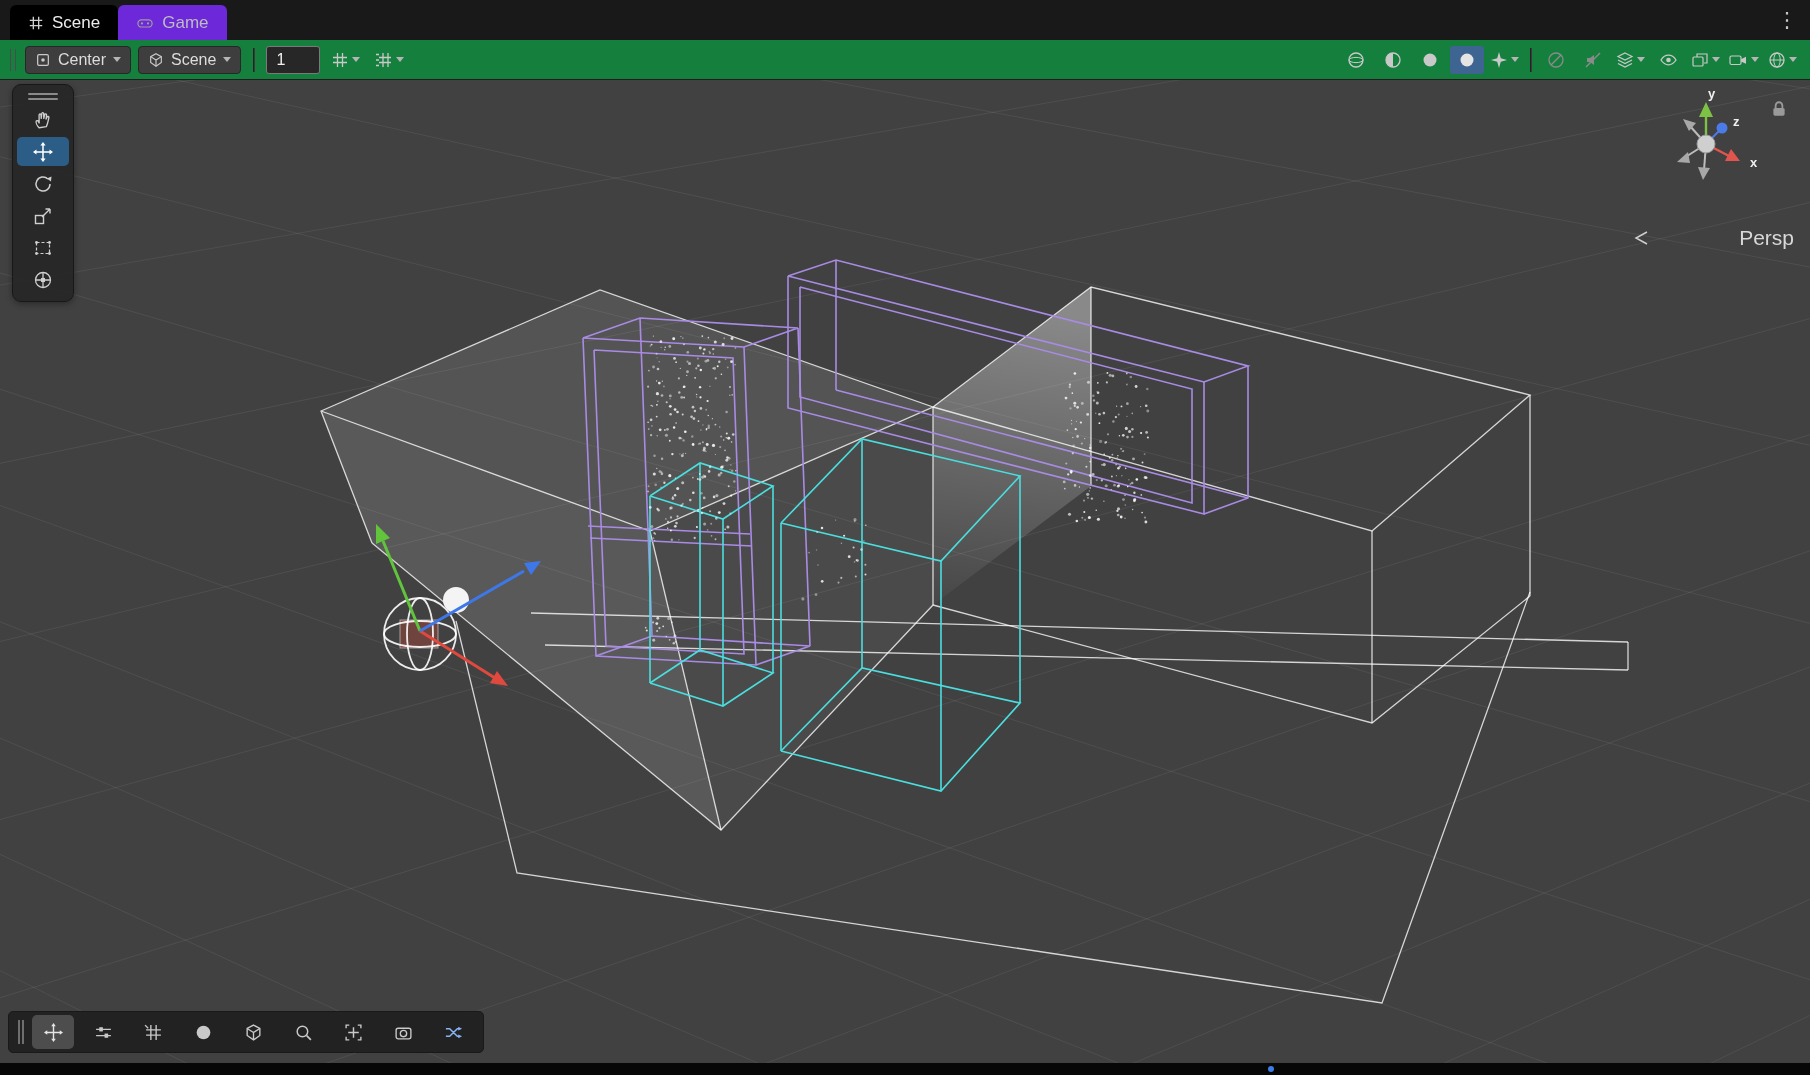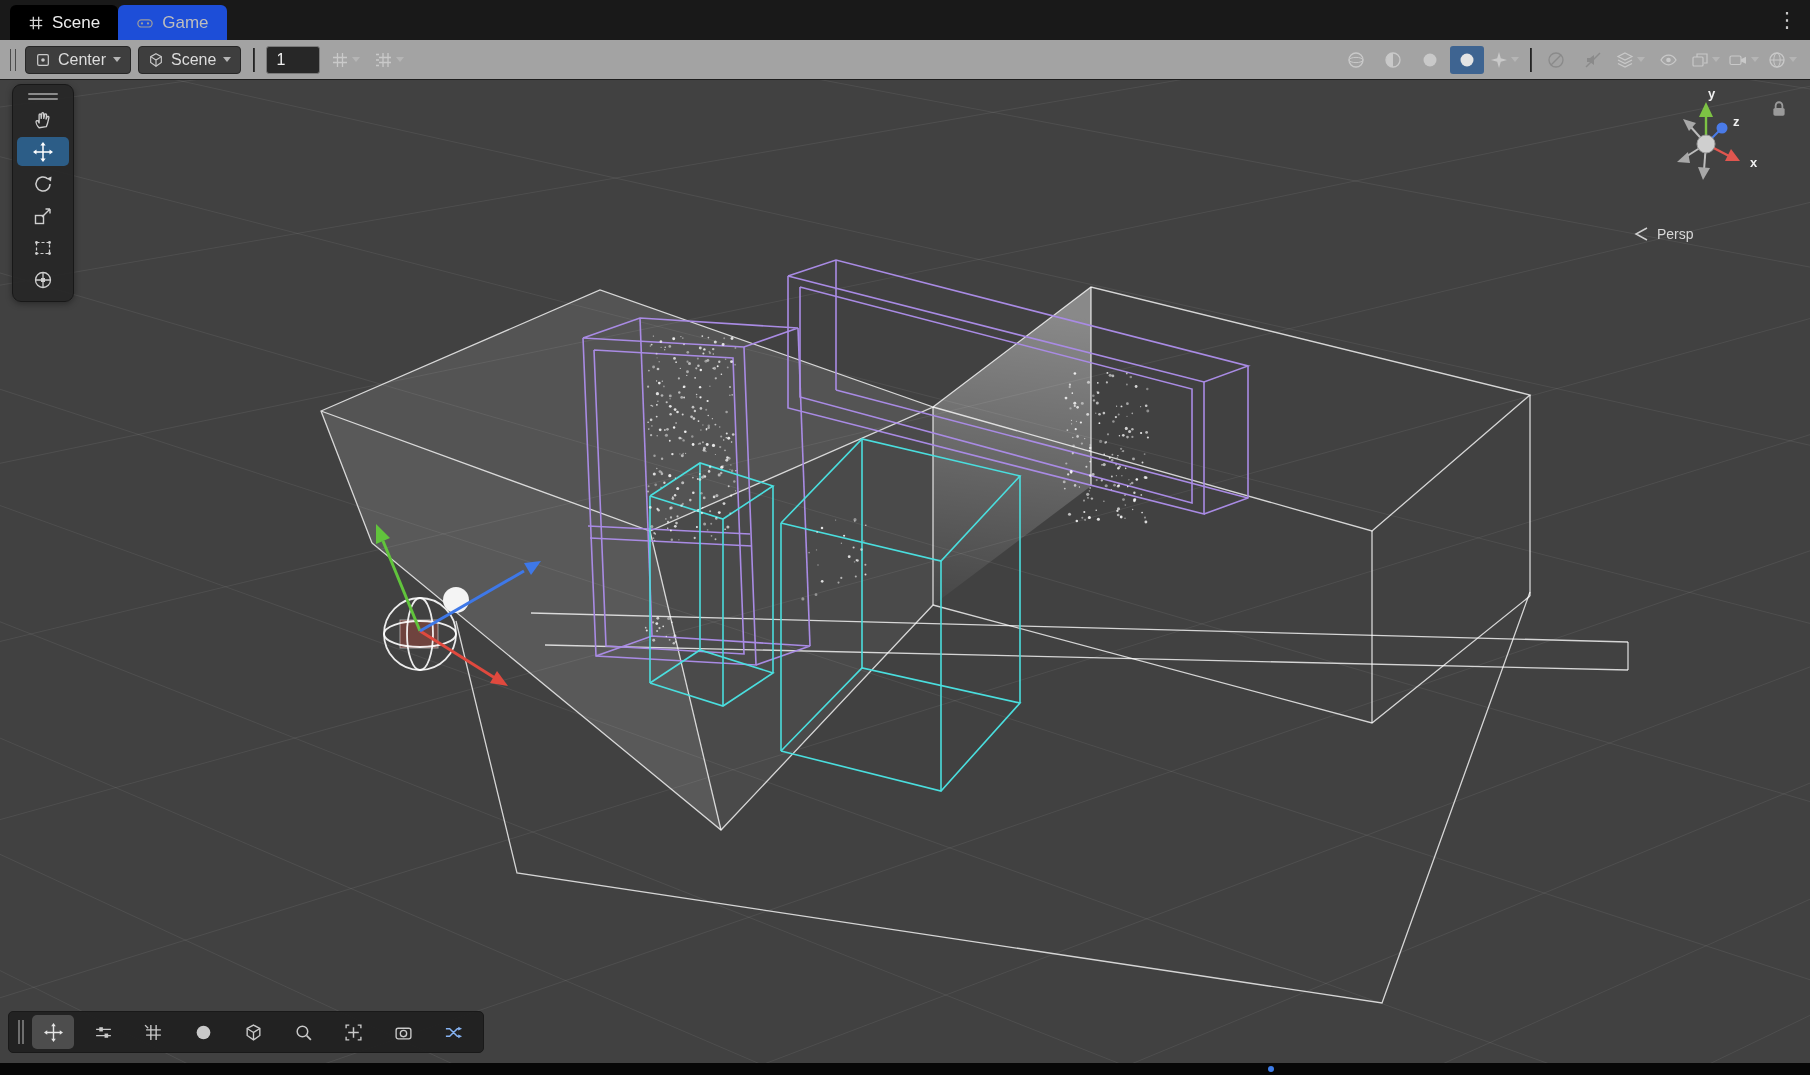--- a/index.html
+++ b/index.html
@@ -4,28 +4,28 @@
 <style>
   *{margin:0;padding:0;box-sizing:border-box}
   html,body{width:1810px;height:1075px;overflow:hidden;background:#414141;
     font-family:"Liberation Sans",sans-serif;-webkit-font-smoothing:antialiased}
   .app{position:relative;width:1810px;height:1075px;background:#414141}
 
   
   .tabbar{position:absolute;top:0;left:0;right:0;height:40px;background:#191919;
     display:flex;align-items:flex-end;padding-left:10px}
   .tab{height:35px;display:flex;align-items:center;gap:8px;padding:0 18px;
-    border-radius:6px 6px 0 0;background:#1d4ed8;color:#bdbdbd;font-size:17px}
+    border-radius:6px 6px 0 0;background:#6d28d9;color:#bdbdbd;font-size:17px}
   .tab.active{background:#000000;color:#ececec}
   .tab svg{flex:0 0 auto}
   .kebab{position:absolute;right:12px;top:6px;color:#c9c9c9;font-size:21px;width:22px;
     text-align:center;line-height:28px}
 
   
-  .toolbar{position:absolute;top:40px;left:0;right:0;height:40px;background:#a3a3a3;
+  .toolbar{position:absolute;top:40px;left:0;right:0;height:40px;background:#15803d;
     border-bottom:1px solid #1e1e1e;display:flex;align-items:center;padding:4px 10px;gap:7px}
   .grip{width:6px;height:22px;border-left:1px solid #4b4b4b;border-right:1px solid #4b4b4b;margin-right:2px}
   .tbtn{height:28px;display:flex;align-items:center;gap:7px;background:#3e3e3e;
     border:1px solid #272727;border-radius:4px;padding:0 9px;color:#dcdcdc;font-size:16px}
   .caret{width:0;height:0;border-left:4px solid transparent;border-right:4px solid transparent;
     border-top:5px solid #b5b5b5}
   .sep{width:1px;height:24px;background:#232323;margin:0 5px;box-shadow:1px 0 0 #3a3a3a}
   .snap-input{width:54px;height:28px;background:#272727;border:1px solid #7a7a7a;border-radius:3px;
     color:#f0f0f0;font-size:16px;padding:0 9px;font-family:"Liberation Sans",sans-serif}
   .ghost{display:flex;align-items:center;gap:3px;height:28px;padding:0 4px;border-radius:3px}
@@ -47,21 +47,21 @@
     gap:3px;align-items:center;box-shadow:0 2px 6px rgba(0,0,0,.35)}
   .tool-handle{width:30px;height:12px;display:flex;flex-direction:column;gap:3px;justify-content:center}
   .tool-handle i{display:block;height:2px;background:#8a8a8a;border-radius:1px}
   .tool{width:52px;height:29px;border-radius:5px;display:flex;align-items:center;justify-content:center}
   .tool.selected{background:#2c5d87}
 
   
   .axis-gizmo{position:absolute;top:6px;right:16px;width:160px;height:180px}
   .axis-gizmo .lock{position:absolute;top:14px;right:6px}
   .persp{position:absolute;top:140px;left:0;right:0;display:flex;align-items:center;gap:7px;
-    justify-content:flex-start;color:#d8d8d8;font-size:14px}
+    justify-content:space-between;color:#d8d8d8;font-size:21px}
 
   
   .bottom-bar{position:absolute;left:8px;bottom:10px;height:42px;background:rgba(32,32,32,.92);
     border-radius:5px;display:flex;align-items:center;padding:0 9px;gap:8px;border:1px solid #191919}
   .bgrip{width:6px;height:24px;border-left:2px solid #6e6e6e;border-right:2px solid #6e6e6e}
   .bbtn{width:42px;height:34px;border-radius:5px;display:flex;align-items:center;justify-content:center}
   .bbtn.lit{background:#4d4d4d}
 
   
   .statusbar{position:absolute;left:0;right:0;bottom:0;height:12px;background:#070707}

